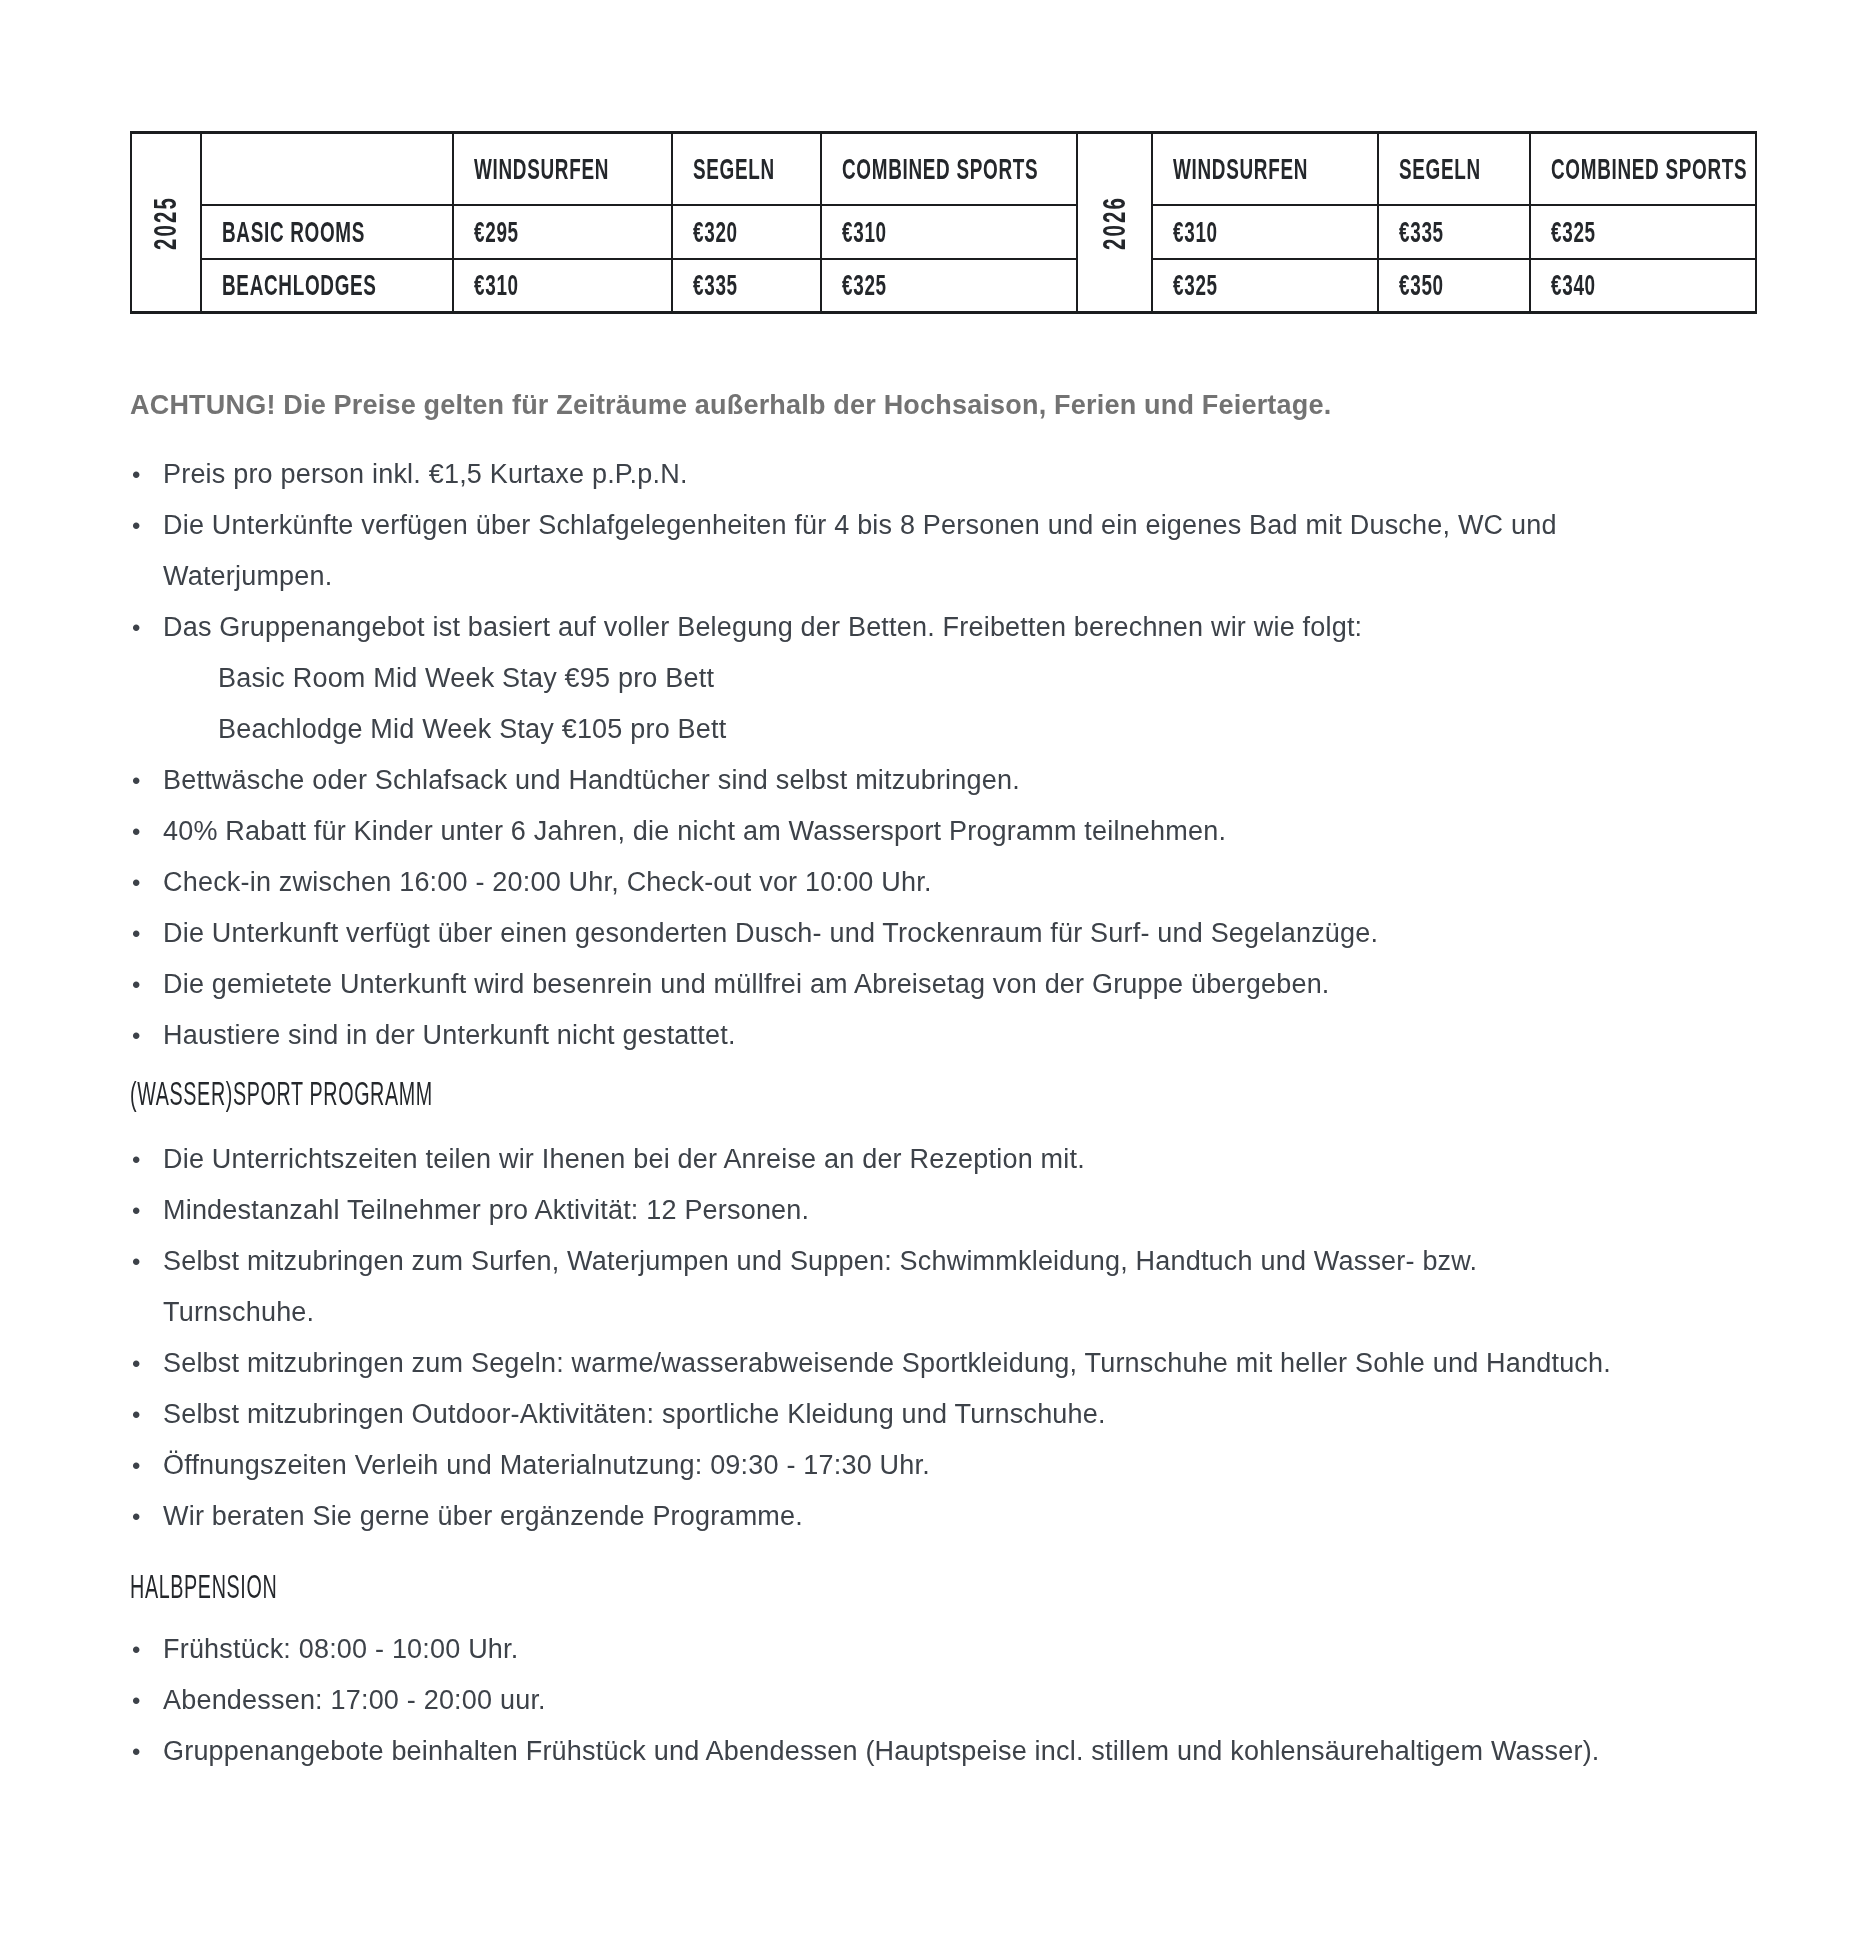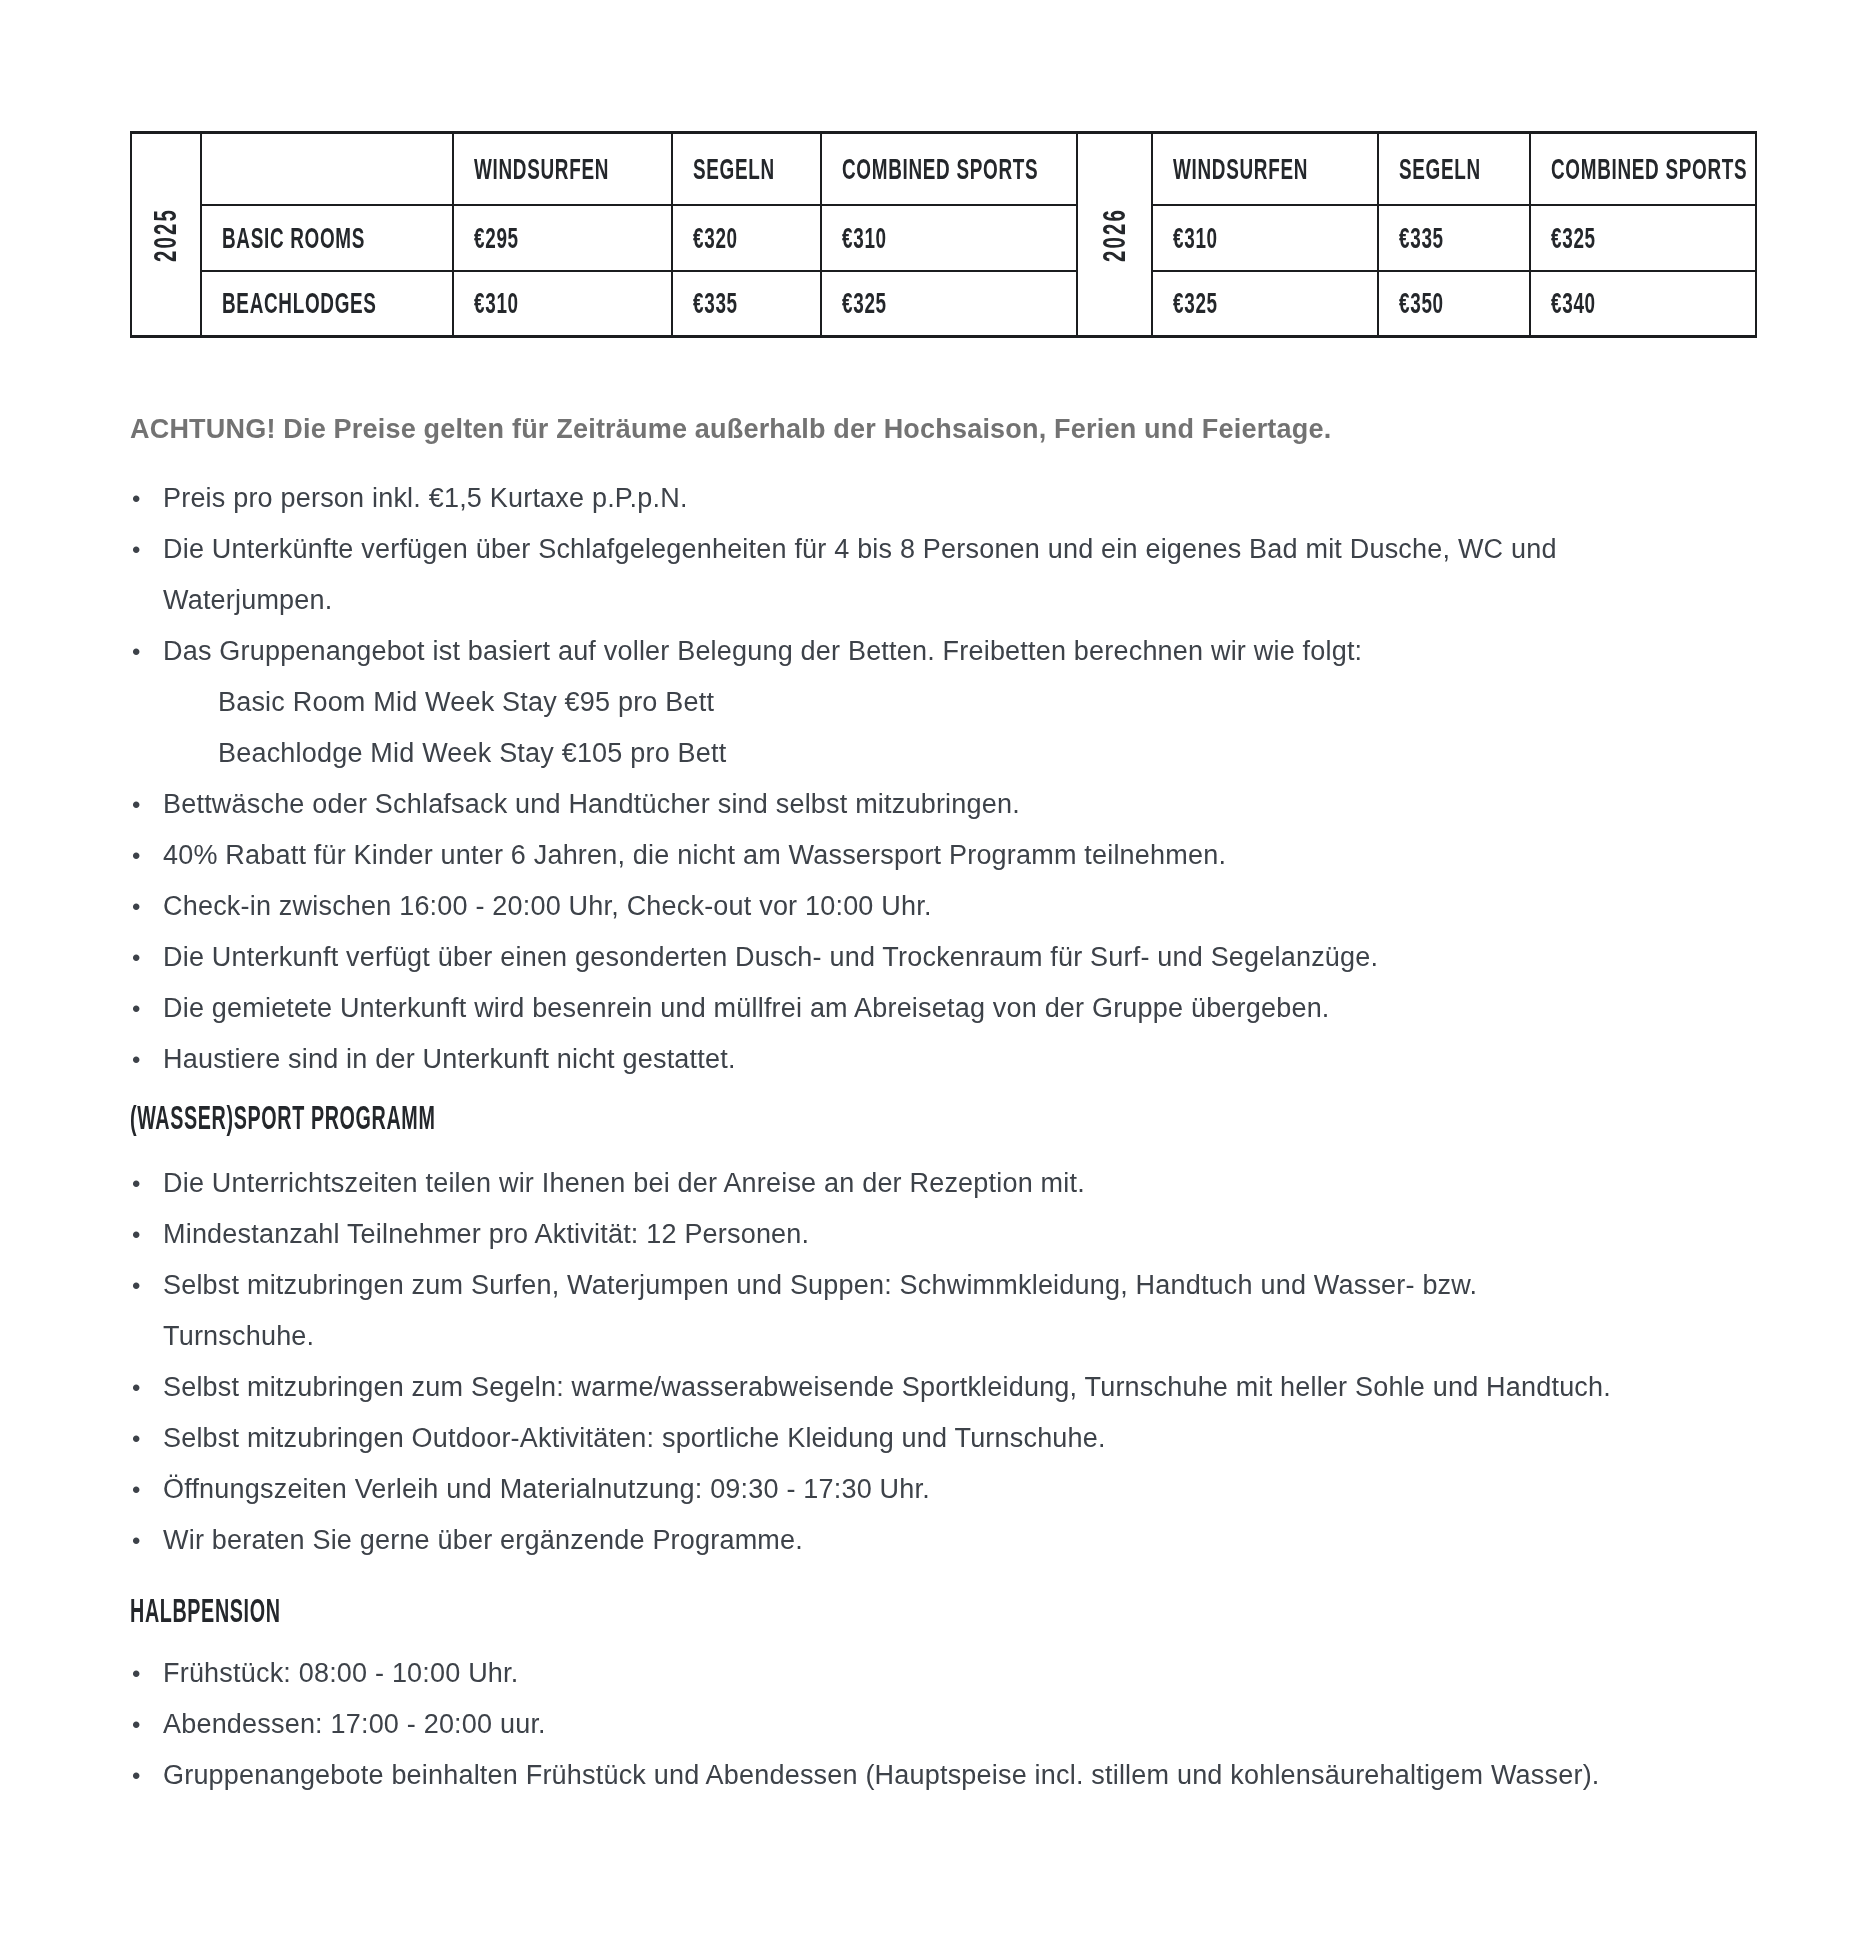--- a/index.html
+++ b/index.html
@@ -21,21 +21,21 @@
   }
   table.pricing { border: 2.6px solid #1b1d1f; border-top-width: 3.2px; border-bottom-width: 3.2px; }
   table.pricing td {
     border-left: 2.1px solid #1b1d1f;
     border-right: 2.1px solid #1b1d1f;
     vertical-align: middle;
     padding: 0 5.3px 0 20px;
     overflow: hidden;
   }
   tr.hdr { height: 72px; }
-  tr.datarow { height: 66px; }
+  tr.datarow { height: 54px; }
   tr.datarow td { border-top: 2.6px solid #1b1d1f; }
   td.year { position: relative; padding: 0; }
   .year-text {
     position: absolute; top: 50%; left: 50%;
     transform: translate(-50%, -50%) rotate(-90deg) scaleX(0.66);
     font-size: 31px; font-weight: 700; letter-spacing: 3.2px;
     color: #24272b; white-space: nowrap;
   }
   .cond {
     display: inline-block;
@@ -56,21 +56,21 @@
   .line { position: relative; line-height: 51px; font-size: 27px; letter-spacing: 0.2px; white-space: pre-wrap; }
   .line.bullet { padding-left: 33px; }
   .line.bullet::before {
     content: "\2022";
     position: absolute; left: 2.1px; top: 0;
     font-size: 24px; line-height: 51px; color: #3d4249;
   }
   .line.cont { padding-left: 33px; }
   .line.sub { padding-left: 88px; }
 
-  .section-heading { line-height: 49px; font-size: 34px; font-weight: 700; color: #24272b; }
+  .section-heading { line-height: 49px; font-size: 34px; font-weight: 400; color: #24272b; }
   .section-heading .cond-h {
     display: inline-block;
     transform: scaleX(0.58);
     transform-origin: 0 50%;
     letter-spacing: 1.1px; white-space: nowrap;
   }
   .heading-wassersport { margin-top: 8.5px; }
   .list-wassersport { margin-top: 16.4px; }
   .heading-halbpension { margin-top: 19.6px; }
   .list-halbpension { margin-top: 13.2px; }

